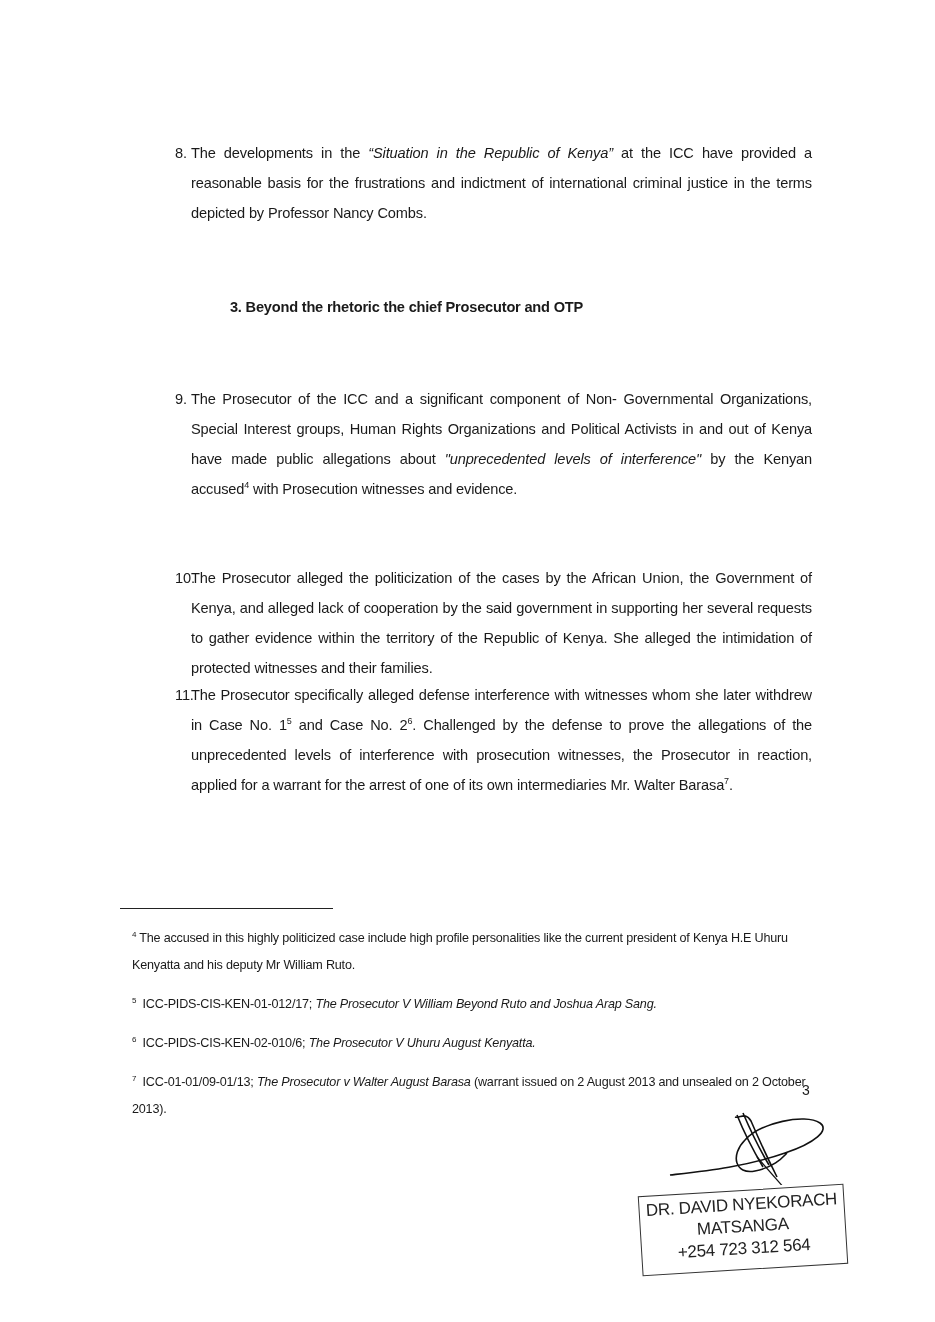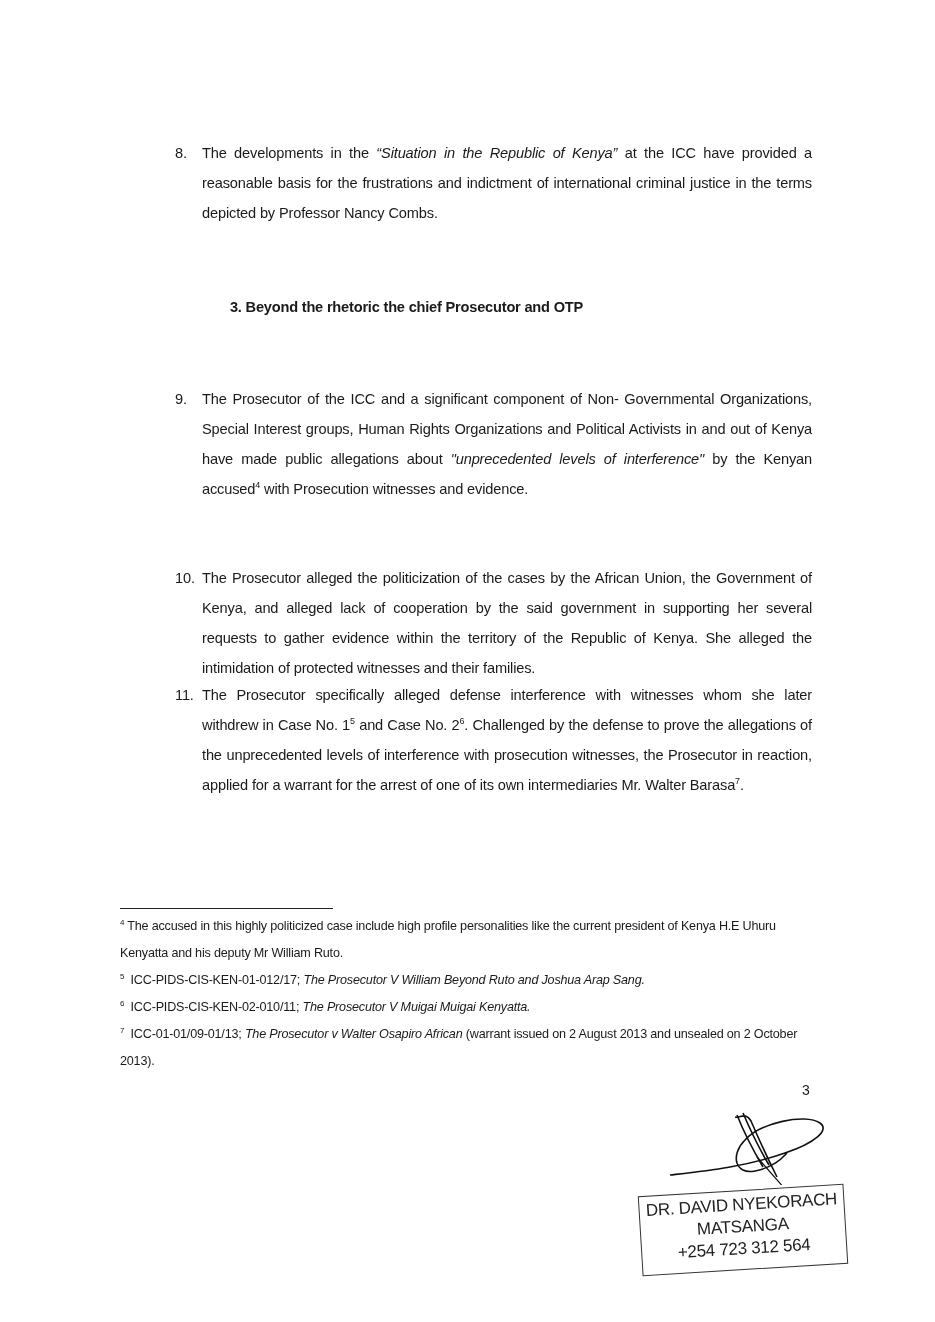--- a/index.html
+++ b/index.html
@@ -2,31 +2,31 @@
 <html><head>
 <meta charset="utf-8">
 <style>
   html, body { margin: 0; padding: 0; background: #ffffff; }
   body { width: 935px; height: 1322px; position: relative; overflow: hidden;
          font-family: "Liberation Sans", sans-serif; color: #1a1a1a; }
   .page { position: absolute; left: 0; top: 0; width: 935px; height: 1322px; background: #fff; }
   .para { position: absolute; left: 175px; width: 637px; font-size: 14.6px; line-height: 30px;
           text-align: justify; letter-spacing: -0.15px; }
   .para .num { position: absolute; left: 0; top: 0; }
-  .para .body { display: block; margin-left: 27px; }
+  .para .body { display: block; margin-left: 16px; }
   .heading { position: absolute; left: 0; width: 829px; top: 299px; text-align: center;
              font-weight: bold; font-size: 14.6px; letter-spacing: -0.2px; }
   .heading span { position: relative; left: -8px; }
   sup { font-size: 9px; line-height: 0; vertical-align: super; }
   i { font-style: italic; }
   .fn-rule { position: absolute; left: 120px; top: 908px; width: 213px; height: 0;
              border-top: 1.5px solid #222; }
   .footnotes { position: absolute; left: 120px; width: 706px; font-size: 12.6px; line-height: 27px;
                letter-spacing: -0.2px; }
-  .footnotes p { margin: 0; }
+  .footnotes p { margin: 12px; }
   .footnotes sup { font-size: 8px; margin-right: 3px; }
   .page-num { position: absolute; left: 802px; top: 1082px; font-size: 14px; }
   .signature { position: absolute; left: 665px; top: 1105px; width: 170px; height: 80px; }
   .stamp { position: absolute; left: 640px; top: 1190px; width: 206px; height: 80px;
            transform: rotate(-3.5deg); border: 1.5px solid #333; border-left-width: 1px;
            font-family: "Liberation Sans", sans-serif; color: #222; text-align: center;
            font-size: 17px; line-height: 22px; letter-spacing: -0.3px; padding-top: 3px; box-sizing: border-box; }
   .stamp div { white-space: nowrap; }
 </style>
 </head>
@@ -56,22 +56,22 @@
   <div class="para" style="top:680px;">
     <span class="num">11.</span>
     <span class="body"><span>The Prosecutor specifically alleged defense interference with witnesses whom she later withdrew in Case No. 1</span><sup>5</sup><span> and Case No. 2</span><sup>6</sup><span>. Challenged by the defense to prove the allegations of the unprecedented levels of interference with prosecution witnesses, the Prosecutor in reaction, applied for a warrant for the arrest of one of its own intermediaries Mr. Walter Barasa</span><sup>7</sup><span>.</span></span>
   </div>
 
   <div class="fn-rule"></div>
 
   <div class="footnotes" style="top:913px;">
     <p><sup>4</sup><span><span>The accused in this highly politicized case include high profile personalities like the current president of Kenya H.E Uhuru Kenyatta and his deputy Mr William Ruto.</span></span></p>
     <p><sup>5</sup> <span><span>ICC-PIDS-CIS-KEN-01-012/17; </span><i>The Prosecutor V William Beyond Ruto and Joshua Arap Sang.</i></span></p>
-    <p><sup>6</sup> <span><span>ICC-PIDS-CIS-KEN-02-010/11; </span><i>The Prosecutor V Muigai Muigai Kenyatta.</i></span></p>
-    <p><sup>7</sup> <span><span>ICC-01-01/09-01/13; </span><i>The Prosecutor v Walter Osapiro African</i><span> (warrant issued on 2 August 2013 and unsealed on 2 October 2013).</span></span></p>
+    <p><sup>6</sup> <span><span>ICC-PIDS-CIS-KEN-02-010/6; </span><i>The Prosecutor V Uhuru August Kenyatta.</i></span></p>
+    <p><sup>7</sup> <span><span>ICC-01-01/09-01/13; </span><i>The Prosecutor v Walter August Barasa</i><span> (warrant issued on 2 August 2013 and unsealed on 2 October 2013).</span></span></p>
   </div>
 
   <div class="page-num">3</div>
 
   <svg class="signature" viewBox="0 0 170 80">
     <path d="M5 70 C40 66, 80 62, 120 48 C150 38, 165 25, 155 18 C140 8, 95 18, 80 35 C65 50, 70 70, 90 66 C110 62, 118 52, 122 48" fill="none" stroke="#111" stroke-width="1.6"></path>
     <path d="M72 10 C78 25, 88 45, 98 62 M78 8 C84 22, 92 40, 104 60 M70 12 C75 14, 80 6, 86 16 C92 30, 100 48, 112 72" fill="none" stroke="#111" stroke-width="1.6"></path>
     <path d="M92 52 L120 84" fill="none" stroke="#111" stroke-width="1.2"></path>
   </svg>
 

